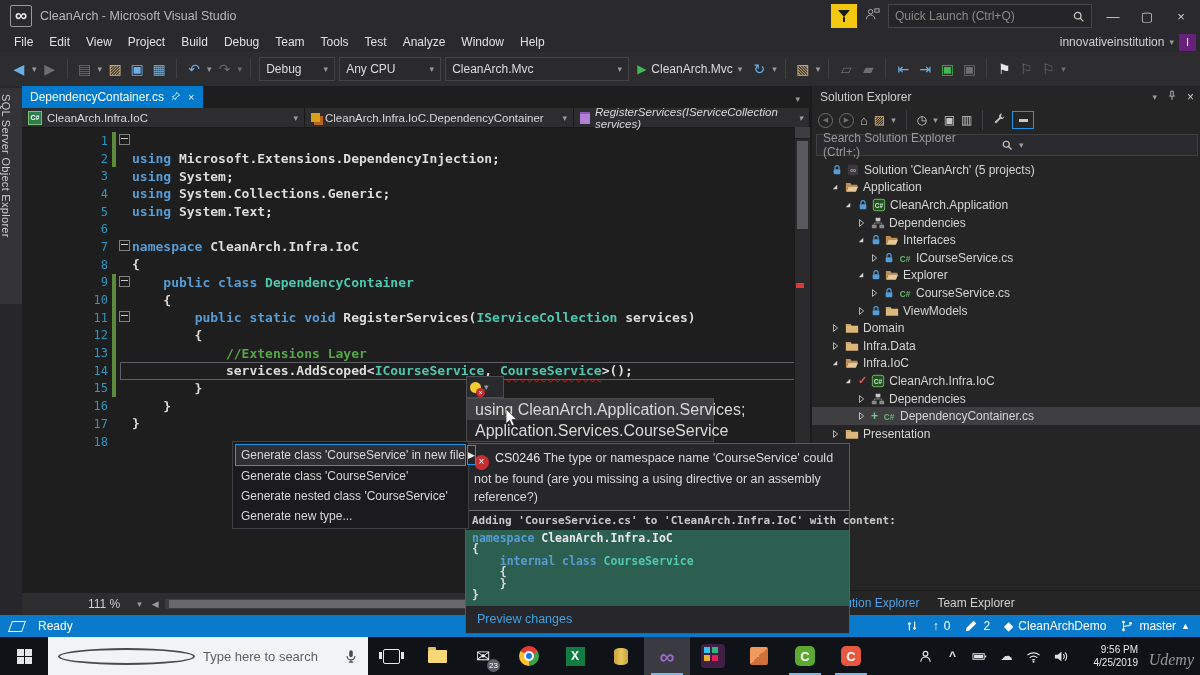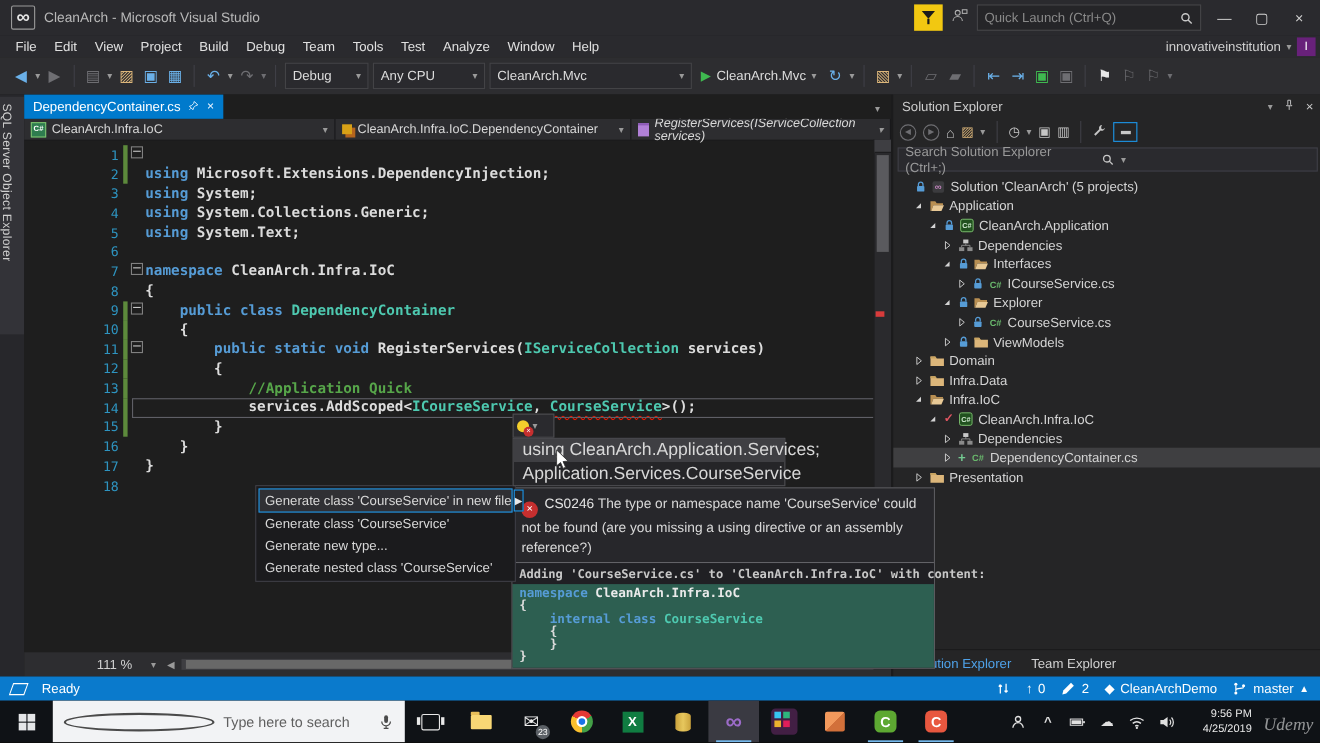--- a/index.html
+++ b/index.html
@@ -385,21 +385,21 @@
         <div class="cl">
           <span class="ln">12</span>
           <span class="bar g"></span>
           <span class="fold"></span>
           <span class="ct"><span class="p">        {</span></span>
         </div>
         <div class="cl">
           <span class="ln">13</span>
           <span class="bar g"></span>
           <span class="fold"></span>
-          <span class="ct"><span class="p">            </span><span class="c">//Application Quick</span></span>
+          <span class="ct"><span class="p">            </span><span class="c">//Extensions Layer</span></span>
         </div>
         <div class="cl cur">
           <span class="ln">14</span>
           <span class="bar g"></span>
           <span class="fold"></span>
           <span class="ct"><span class="p">            services.AddScoped&lt;</span><span class="t">ICourseService</span><span class="p">, </span><span class="e">CourseService</span><span class="p">&gt;();</span></span>
         </div>
         <div class="cl">
           <span class="ln">15</span>
           <span class="bar g"></span>
@@ -766,41 +766,44 @@
 
   <div class="ctx" id="ctx-menu">
       <div class="ctx-item hl">
         <span class="lbl">Generate class 'CourseService' in new file</span>
         <span class="sub-btn">▶</span>
       </div>
       <div class="ctx-item">
         <span class="lbl">Generate class 'CourseService'</span>
       </div>
       <div class="ctx-item">
+        <span class="lbl">Generate nested class 'CourseService'</span>
+      </div>
+      <div class="ctx-item">
         <span class="lbl">Generate new type...</span>
-      </div>
-      <div class="ctx-item">
-        <span class="lbl">Generate nested class 'CourseService'</span>
       </div>
     </div>
 
   <div class="tooltip">
     <div class="err-row">
       <span class="errico">×</span><span class="errcode">CS0246</span><span> The type or namespace name 'CourseService' could not be found (are you missing a using directive or an assembly reference?)</span>
     </div>
     <div class="tt-sep"></div>
     <div class="adding">Adding 'CourseService.cs' to 'CleanArch.Infra.IoC' with content:</div>
     <div class="gblock" id="preview-code">
         <div><span class="k">namespace</span><span class="b"> CleanArch.Infra.IoC</span></div>
         <div><span class="p">{</span></div>
         <div><span class="p">    </span><span class="k">internal</span><span class="p"> </span><span class="k">class</span><span class="t"> CourseService</span></div>
         <div><span class="p">    {</span></div>
         <div><span class="p">    }</span></div>
         <div><span class="p">}</span></div>
       </div>
+    <div class="plink-row">
+      <span class="plink">Preview changes</span>
+    </div>
   </div>
 
   <div class="cursor">
     <svg width="14" height="21" viewBox="0 0 14 21">
         <path d="M1 1v14.5l3.6-3 2.3 5.3 2.3-1-2.3-5.2 4.6-.4z" fill="#fff" stroke="#333" stroke-width=".8"></path>
       </svg>
   </div>
 
   <div class="statusbar">
     <span class="para"></span>

